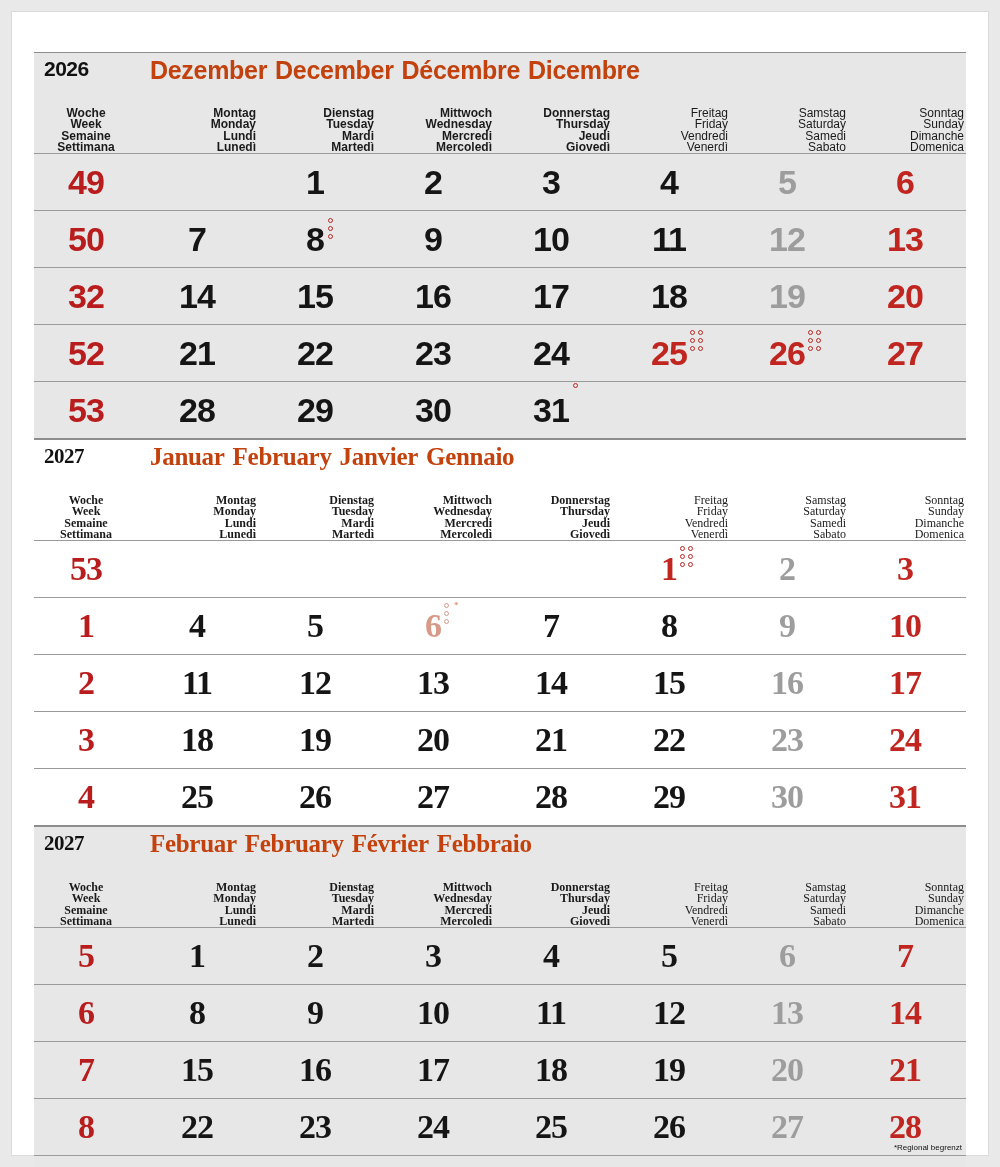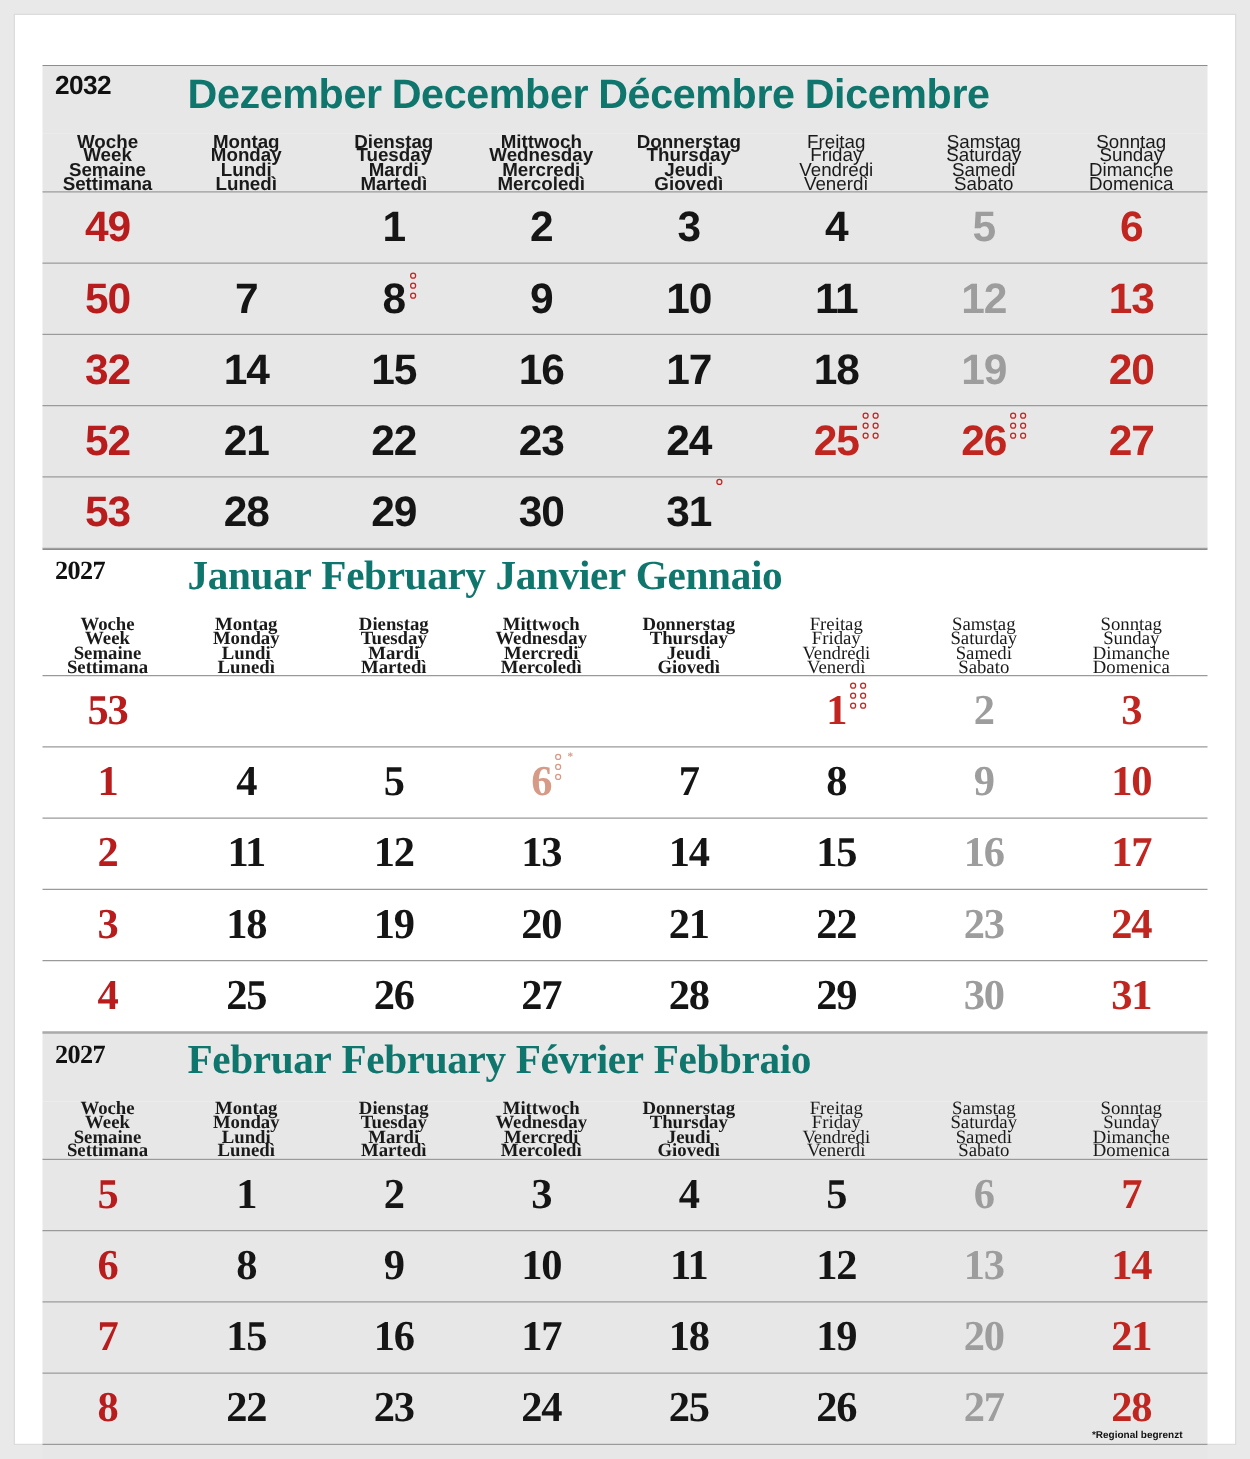--- a/index.html
+++ b/index.html
@@ -54,47 +54,47 @@
     font-size: 21px;
     font-weight: bold;
     color: #111;
     padding-left: 10px;
     padding-top: 4px;
     box-sizing: border-box;
     letter-spacing: -0.5px;
   }
   .monthnames {
     flex: 1;
-    font-size: 33px;
+    font-size: 25px;
     font-weight: bold;
-    color: #0f766e;
+    color: #c2410c;
     padding-top: 3px;
     padding-left: 12px;
     letter-spacing: -0.3px;
     white-space: nowrap;
   }
   .monthnames span { margin-right: 8px; }
 
   .sub {
     display: flex;
     height: 46px;
     box-sizing: border-box;
-    font-size: 15px;
+    font-size: 12px;
     line-height: 11.3px;
     color: #1a1a1a;
   }
   .sub.gray { background: #e7e7e7; }
   .sub.white { background: #ffffff; }
 
   .sub .cell {
     text-align: center;
     padding-top: 1px;
   }
   .sub .wk { width: 104px; text-align: center; font-weight: bold; }
-  .sub .dcol { width: 118px; }
+  .sub .dcol { width: 118px; text-align: right; }
   .sub .dcol.b { font-weight: bold; }
 
   
   .row {
     display: flex;
     align-items: center;
     height: 57px;
     box-sizing: border-box;
     border-top: 1px solid #9a9a9a;
   }
@@ -168,36 +168,36 @@
   
   .mark.one i.a { left: 3px; top: 4px; }
 
   .tail {
     height: 46px;
     background: #e7e7e7;
     border-top: 1px solid #9a9a9a;
   }
   .footnote {
     position: absolute;
-    right: 20px;
+    right: 4px;
     bottom: -22px;
     font-size: 8px;
-    font-weight: bold;
+    font-weight: normal;
     color: #111;
   }
 </style>
 </head>
 <body>
 
 <div class="sheet">
   <div class="inner">
     <div id="months-root">
         <div class="month">
           <div class="hdr gray">
-            <div class="year">2032</div>
+            <div class="year">2026</div>
             <div class="monthnames"><span>Dezember</span><span>December</span><span>Décembre</span><span>Dicembre</span></div>
           </div>
           <div class="sub gray">
             <div class="cell wk">Woche<br>Week<br>Semaine<br>Settimana</div>
             <div class="cell dcol b">Montag<br>Monday<br>Lundi<br>Lunedì</div>
             <div class="cell dcol b">Dienstag<br>Tuesday<br>Mardi<br>Martedì</div>
             <div class="cell dcol b">Mittwoch<br>Wednesday<br>Mercredi<br>Mercoledì</div>
             <div class="cell dcol b">Donnerstag<br>Thursday<br>Jeudi<br>Giovedì</div>
             <div class="cell dcol">Freitag<br>Friday<br>Vendredi<br>Venerdì</div>
             <div class="cell dcol">Samstag<br>Saturday<br>Samedi<br>Sabato</div>

